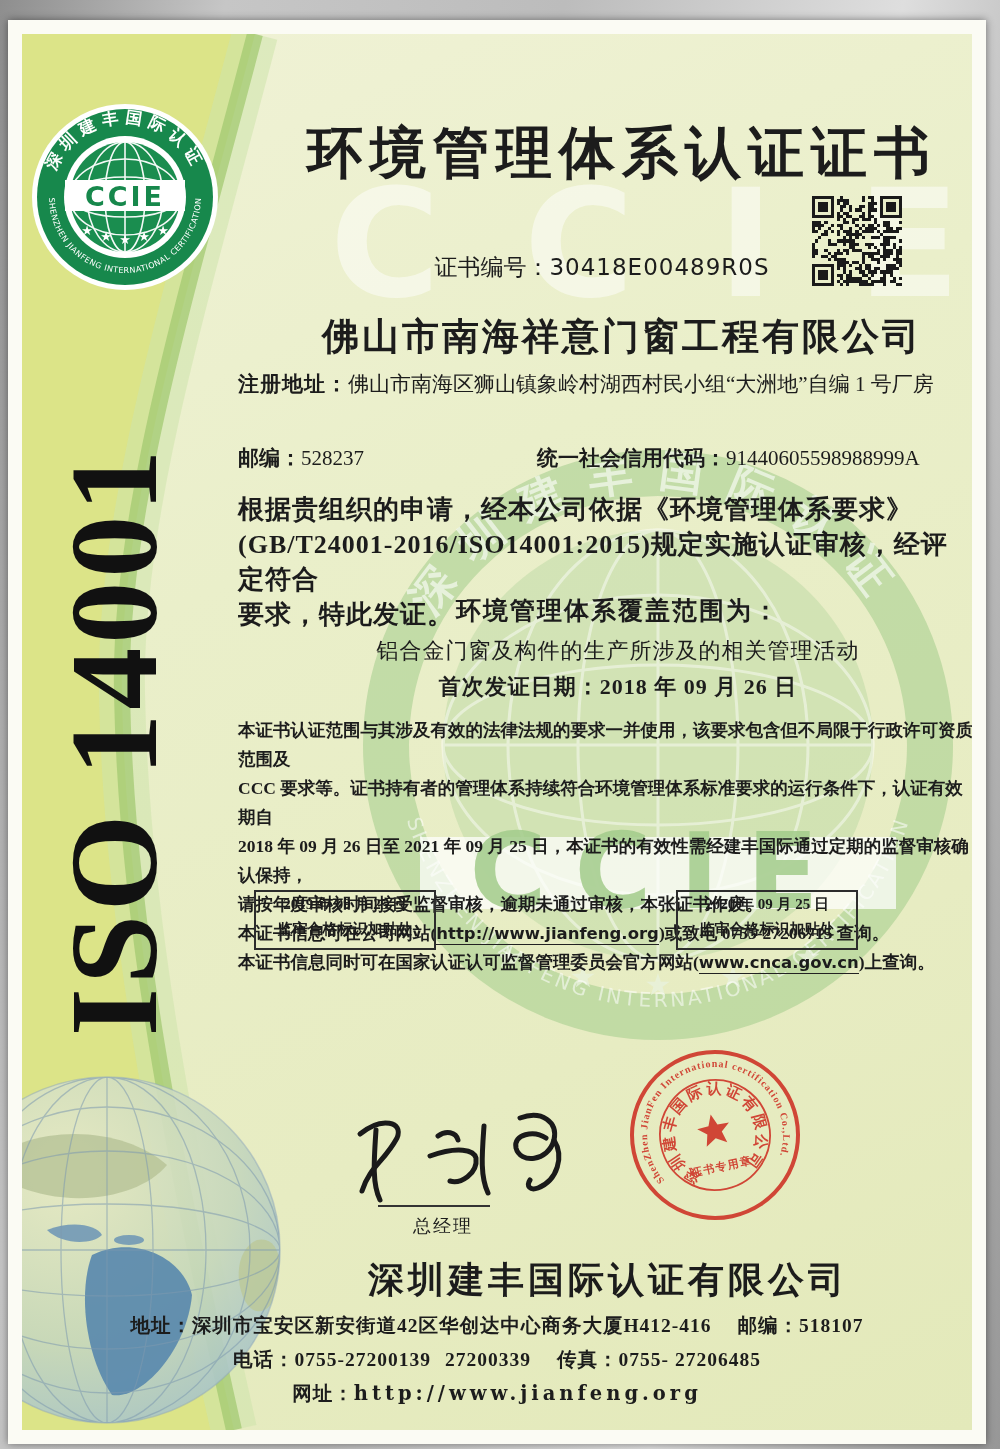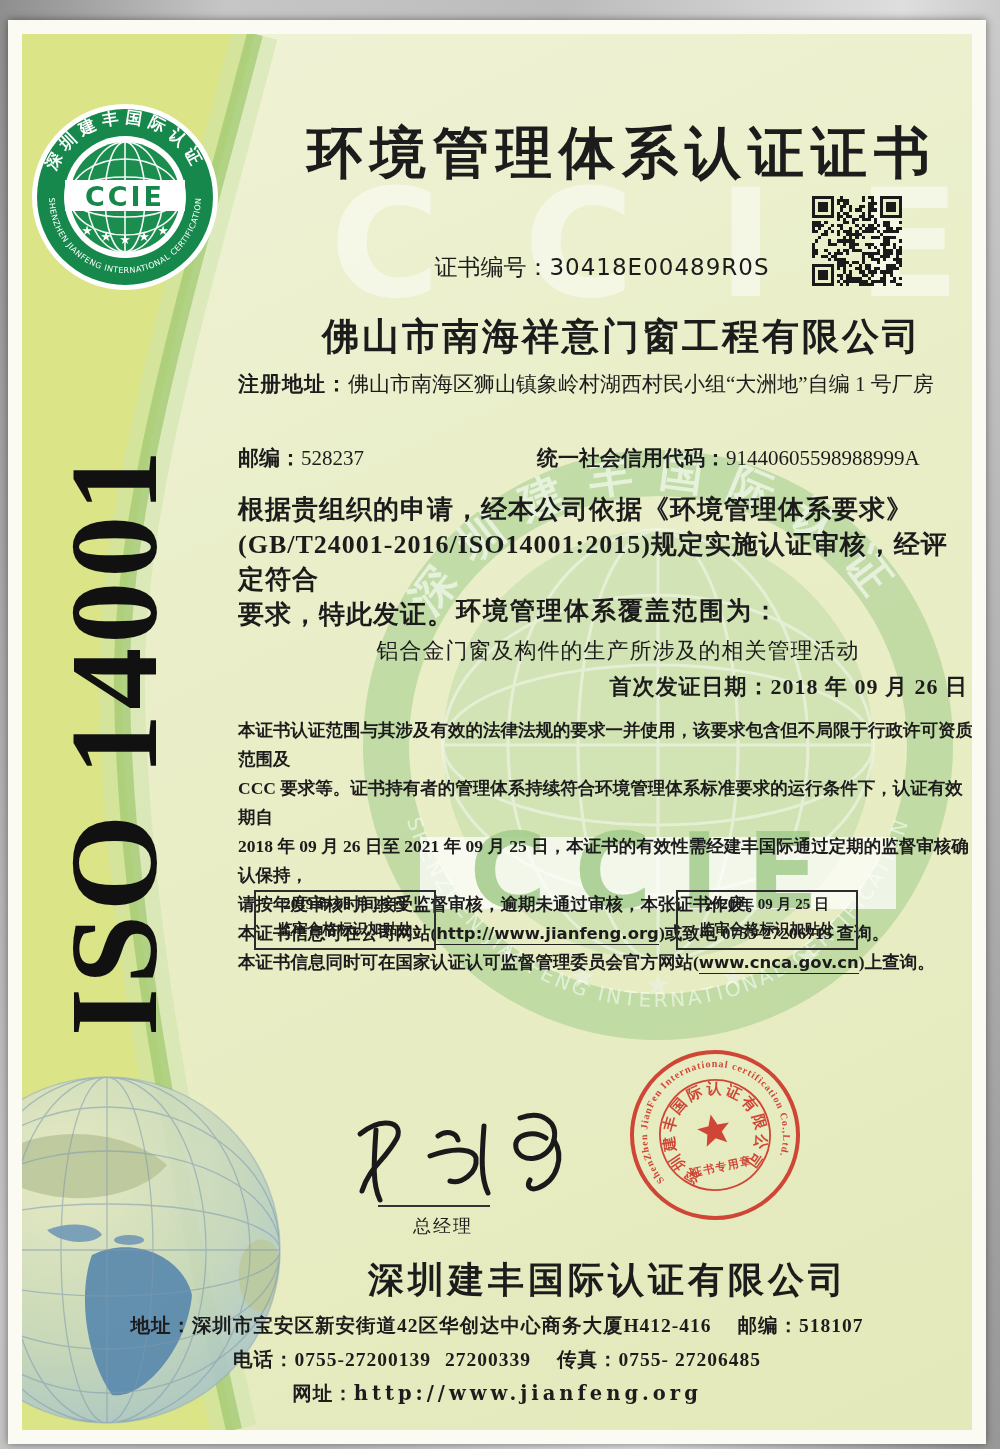--- a/index.html
+++ b/index.html
@@ -32,21 +32,21 @@
   .certno .num{font-family:"DejaVu Sans","Liberation Sans",sans-serif;font-size:23px;letter-spacing:1px;}
   .company{left:230px;top:278px;width:740px;text-align:center;font-size:37px;font-weight:bold;letter-spacing:3px;white-space:nowrap;}
   .addr{left:216px;top:330px;width:740px;font-size:21px;line-height:40px;white-space:nowrap;}
   .addr .lbl{font-weight:bold;letter-spacing:1px;}
   .pcrow{left:216px;top:410px;width:740px;height:30px;font-size:21px;white-space:nowrap;}
   .pcrow .lbl{font-weight:bold;}
   .pcrow .credit{position:absolute;left:299px;top:0;}
   .para{left:216px;top:458px;width:734px;font-size:26px;font-weight:700;line-height:35px;letter-spacing:1px;}
   .scopehead{left:246px;top:560px;width:700px;text-align:center;font-size:25px;font-weight:bold;letter-spacing:2px;}
   .scopetxt{left:246px;top:602px;width:700px;text-align:center;font-size:22px;letter-spacing:1px;}
-  .issue{left:246px;top:638px;width:700px;text-align:right;font-size:22px;font-weight:bold;letter-spacing:1px;}
+  .issue{left:246px;top:638px;width:700px;text-align:center;font-size:22px;font-weight:bold;letter-spacing:1px;}
   .terms{left:216px;top:682px;width:736px;font-size:17.5px;font-weight:600;line-height:29px;}
   .terms .url{border-bottom:1.6px solid #222;padding-bottom:1px;font-family:"DejaVu Sans","Liberation Sans",sans-serif;font-size:16.5px;font-weight:bold;}
   .stick{width:178px;height:56px;border:2.2px solid #2c2c2c;text-align:center;font-size:15px;font-weight:bold;line-height:25px;padding-top:0;background:transparent;}
   .stick1{left:232px;top:856px;}
   .stick2{left:654px;top:856px;}
   .sig{left:320px;top:1062px;width:230px;height:125px;}
   .sigline{left:356px;top:1171px;width:112px;border-top:2.5px solid #333;}
   .sigrole{left:366px;top:1180px;width:110px;text-align:center;font-size:18px;letter-spacing:2px;}
   .seal{left:578px;top:986px;width:230px;height:230px;opacity:.93;}
   .issuer{left:216px;top:1222px;width:740px;text-align:center;font-size:36px;font-weight:bold;letter-spacing:4px;

